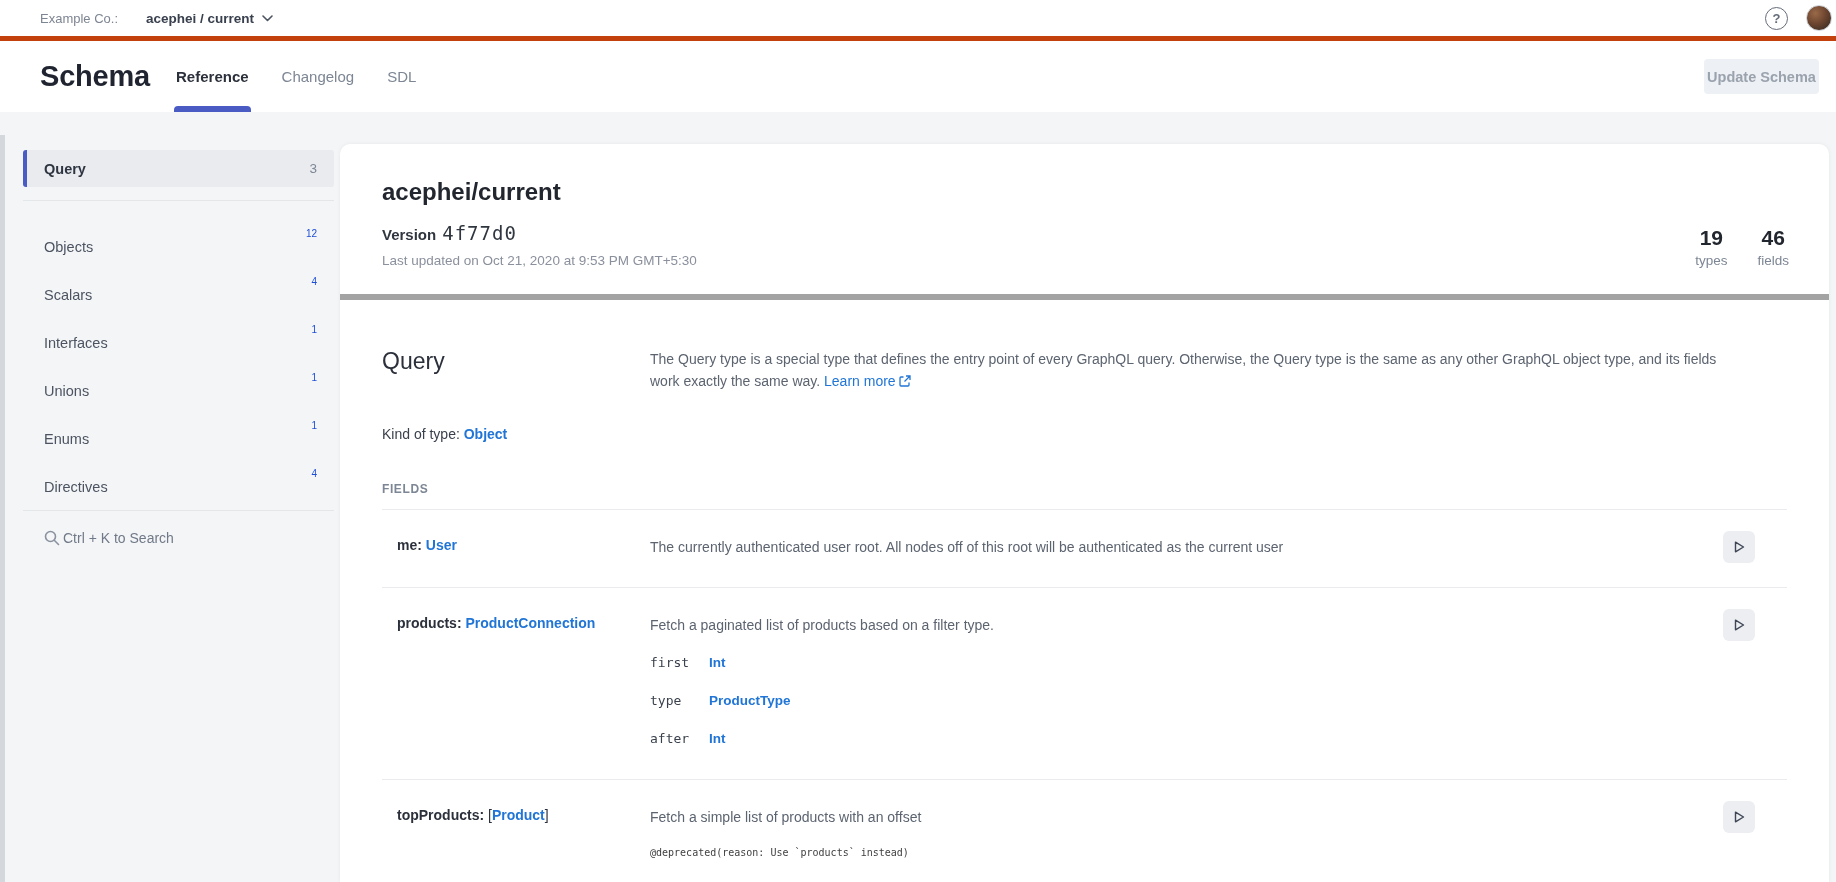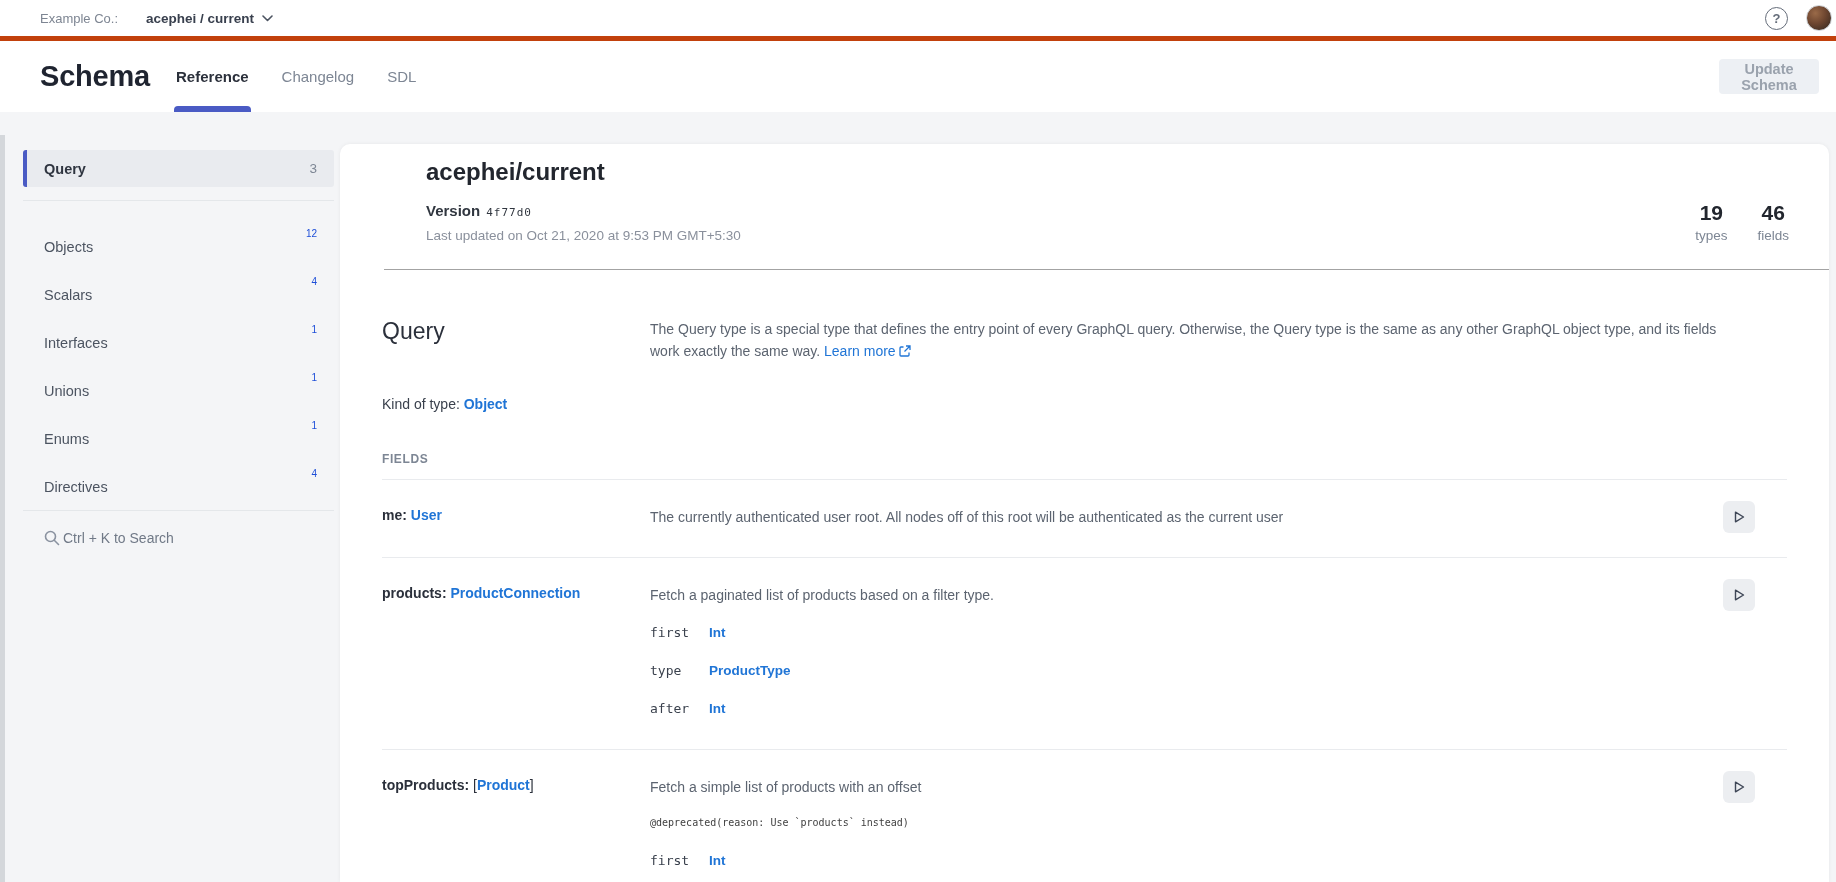--- a/index.html
+++ b/index.html
@@ -23,21 +23,21 @@
   
   .pageheader { height:71px; background:#fff; display:flex; align-items:center;
     padding:0 17px 0 40px; }
   .page-title { font-size:29px; font-weight:700; color:#1f2430; letter-spacing:-0.2px; }
   .tabs { display:flex; gap:29px; margin-left:24px; height:100%; }
   .tab { position:relative; display:flex; align-items:center; padding:0 2px;
     font-size:15px; color:#7d8694; cursor:pointer; }
   .tab.active { color:#2b303b; font-weight:700; }
   .tab.active .tab-underline { position:absolute; left:0; right:0; bottom:0; height:6px;
     background:#4a5bc4; border-radius:4px 4px 0 0; }
-  .update-btn { margin-left:auto; width:100px; height:35px; background:#edf0f4;
+  .update-btn { margin-left:auto; width:115px; height:35px; background:#edf0f4;
     border:none; border-radius:4px; font-family:inherit; font-size:14.5px; font-weight:600;
     color:#9aa2ad; cursor:default; }
 
   
   .content { position:absolute; top:112px; left:0; right:0; bottom:0; background:#f4f5f7; }
   .left-strip { position:absolute; left:0; top:23px; bottom:0; width:5px; background:#d4d7db; }
 
   
   .sidebar { position:absolute; left:23px; top:38px; width:311px; }
   .nav-selected { height:37px; background:#e9ebef; border-left:4px solid #4a5bc4;
@@ -51,25 +51,25 @@
     padding:0 17px 0 21px; cursor:pointer; }
   .nav-list .lbl { font-size:14.5px; color:#4c5461;margin-top:27px; }
   .nav-list .cnt { font-size:10px; color:#1d4ed8;margin-left:13px; }
   .search-row { margin-top:19px; display:flex; align-items:center; gap:3px;
     padding-left:21px; color:#707987; font-size:14px; cursor:pointer; }
 
   
   .card { position:absolute; left:340px; top:32px; width:1489px; bottom:0;
     background:#fff; border-radius:10px 10px 0 0; box-shadow:0 0 4px rgba(0,0,0,0.06); }
   .card-header { display:flex; justify-content:space-between; align-items:flex-end;
-    padding:14px 40px 26px 42px; border-bottom:1px solid #a3a3a3;margin-left:44px; }
+    padding:34px 40px 26px 42px; border-bottom:6px solid #a3a3a3; }
   .graph-title { font-size:24px; font-weight:600; color:#22262e; margin-bottom:16px; }
   .version-line { font-size:15px; color:#30363f; margin-bottom:9px; }
   .version-line .vlabel { font-weight:700; }
-  .version-line .vvalue { font-family:"DejaVu Sans Mono", monospace; font-size:11px;
+  .version-line .vvalue { font-family:"DejaVu Sans Mono", monospace; font-size:19px;
     letter-spacing:1px; margin-left:6px; }
   .updated-line { font-size:13.5px; color:#8a909c; }
   .stats { display:flex; gap:30px; text-align:center; }
   .stat-value { font-size:21px; font-weight:600; color:#22262e; }
   .stat-label { font-size:13.5px; color:#7d8694; margin-top:3px; }
 
   
   .type-section { padding:48px 42px 0; }
   .type-top { display:flex; }
   .type-name { width:268px; font-size:23px; font-weight:400; color:#2b303b; flex:none; }
@@ -77,21 +77,21 @@
   a.link { color:#2075d6; text-decoration:none; cursor:pointer; }
   .ext-icon { display:inline-block; vertical-align:-1px; margin-left:3px; }
   .kind-line { margin-top:33px; font-size:14px; color:#3a414d; }
   .kind-line .link { font-weight:600; }
   .fields-heading { margin-top:40px; font-size:12px; font-weight:600; letter-spacing:0.6px;
     color:#7d8694; }
   .fields-divider { height:1px; background:#e9ebee; margin-top:13px; }
 
   .frow { position:relative; display:flex; padding:27px 0 30px; border-bottom:1px solid #e9ebee; }
   .fleft { width:268px; flex:none; font-size:14px; color:#2b303b; }
-  .fname { font-weight:700; }
+  .fname { font-weight:700;margin-left:15px; }
   .ftype { font-weight:600; }
   .fmain { flex:1; padding-right:110px; font-size:14px; line-height:20px; color:#5c6470; }
   .arg-line { margin-top:17px; }
   .arg-name { display:inline-block; width:59px; font-family:"DejaVu Sans Mono", monospace;
     font-size:13px; color:#3a414d; }
   .arg-type { font-size:13.5px; font-weight:600; }
   .deprecated-line { margin-top:16px; font-family:"DejaVu Sans Mono", monospace;
     font-size:10px; color:#404040; }
   .play-btn { position:absolute; right:32px; top:21px; width:32px; height:32px;
     background:#eceef1; border:none; border-radius:6px; display:flex; align-items:center;

